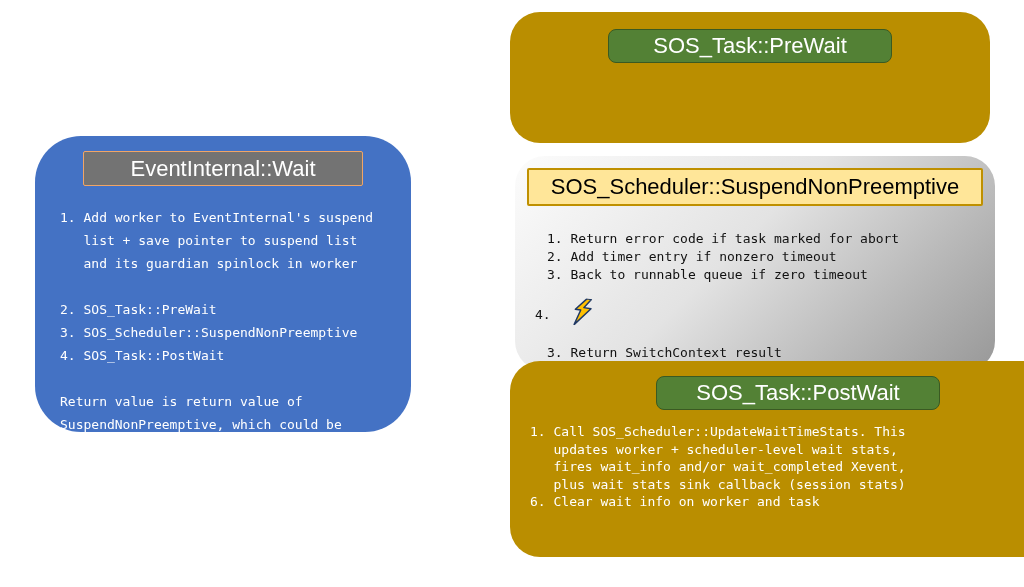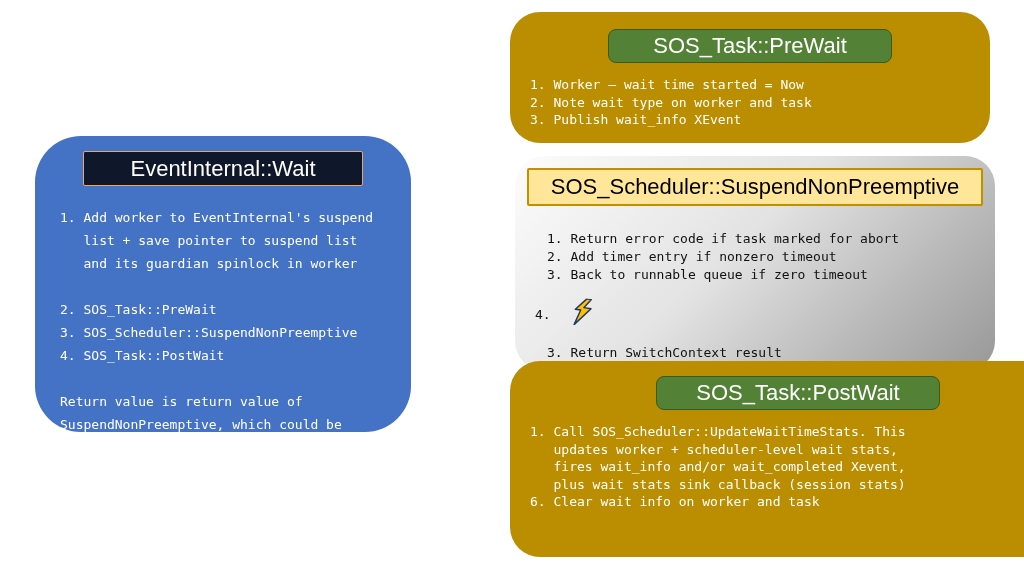--- a/index.html
+++ b/index.html
@@ -14,21 +14,21 @@
 
   
   .blue-box {
     left:35px; top:136px; width:376px; height:296px;
     background:#4472C4;
     border-radius:46px;
   }
   .orange-title {
     width:280px; height:35px;
     margin:15px auto 0 auto;
-    background:#0f172a;
+    background:#737373;
     border:1px solid #F0A566;
     border-radius:2px;
     display:flex; align-items:center; justify-content:center;
   }
   .title-text {
     font-family:"Liberation Sans",sans-serif;
     font-size:22px; line-height:1;
     color:#ffffff;
     white-space:nowrap;
   }
@@ -109,23 +109,20 @@
 
 Return value is return value of
 SuspendNonPreemptive, which could be
 timeout or abort</div>
 </div>
 
 <div class="box gold-box prewait-box">
   <div class="green-title">
     <span class="title-text">SOS_Task::PreWait</span>
   </div>
-  <div class="body-text">1. Worker – wait time started = Now
-2. Note wait type on worker and task
-3. Publish wait_info XEvent</div>
 </div>
 
 <div class="box gray-box">
   <div class="yellow-title">
     <span class="title-text">SOS_Scheduler::SuspendNonPreemptive</span>
   </div>
   <div class="body-text">1. Return error code if task marked for abort
 2. Add timer entry if nonzero timeout
 3. Back to runnable queue if zero timeout</div>
   <div class="switch-row">

